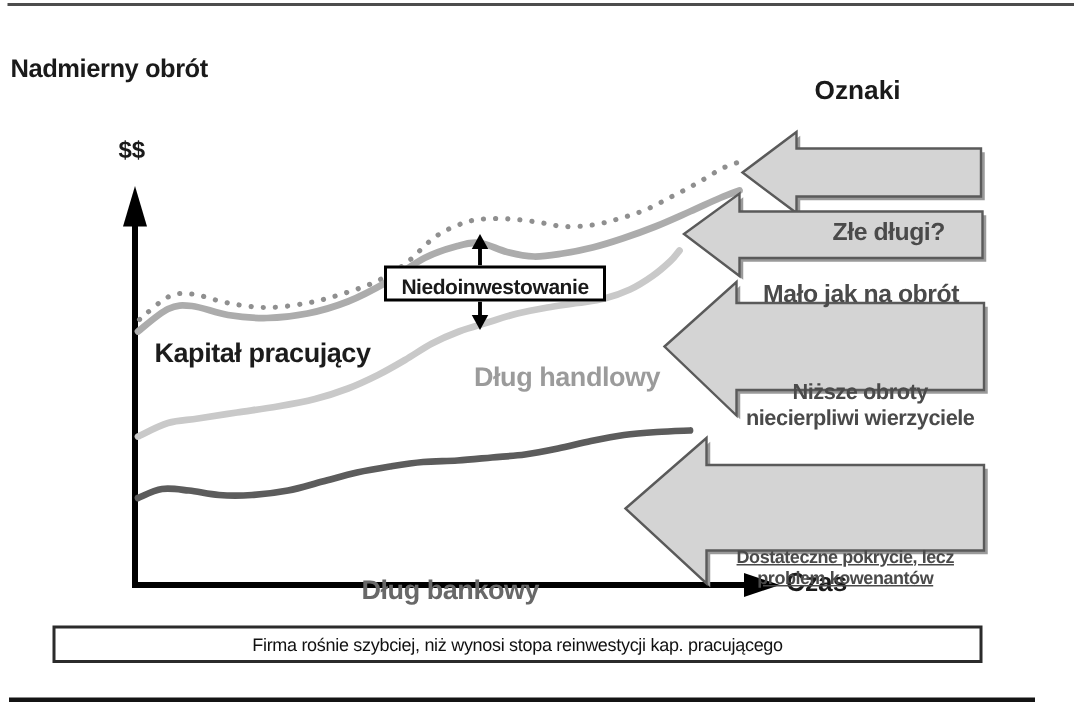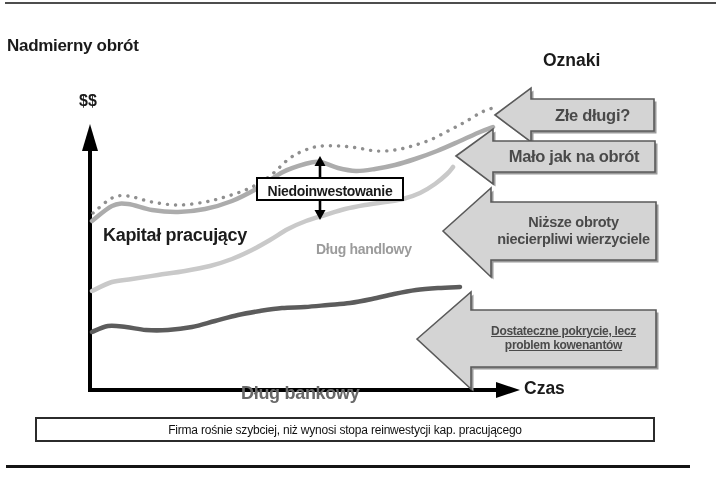--- a/index.html
+++ b/index.html
@@ -10,32 +10,32 @@
   .rule-top{position:absolute;left:5px;top:2px;width:711px;height:2px;background:#4d4d4d;}
   .rule-bottom{position:absolute;left:6px;top:465px;width:684px;height:3px;background:#141414;}
   .abs{position:absolute;}
   .title{left:7px;top:36px;font-size:17px;font-weight:bold;letter-spacing:-0.3px;}
   .oznaki{left:543px;top:50px;font-size:17.5px;font-weight:bold;}
   .ylab{left:79px;top:92px;font-size:16px;font-weight:bold;}
   .xlab{left:524px;top:378px;font-size:17.5px;font-weight:bold;}
   svg{position:absolute;left:0;top:0;}
   .clabel{position:absolute;font-weight:bold;letter-spacing:-0.3px;}
   .kap{left:103px;top:225px;font-size:18px;color:#1c1c1c;}
-  .han{left:316px;top:241px;font-size:14px;color:#9b9b9b;}
+  .han{left:316px;top:241px;font-size:18px;color:#9b9b9b;}
   .ban{left:241px;top:346px;font-size:18px;color:#686868;margin-top:37px;}
   .underbox{
     position:absolute;left:256px;top:177px;width:148px;height:24px;
     background:#fff;border:2px solid #000;box-sizing:border-box;
     display:flex;align-items:flex-end;justify-content:center;
     font-size:14px;font-weight:bold;letter-spacing:-0.3px;
   }
   .sign-label{
     position:absolute;display:flex;align-items:center;justify-content:center;
     text-align:center;font-weight:bold;color:#4a4a4a;
-    white-space:pre;line-height:1.15;letter-spacing:-0.3px;
+    white-space:pre;line-height:1.15;letter-spacing:-0.3px;margin-top:40px;
   }
   .caption{
     position:absolute;left:35px;top:417px;width:620px;height:25px;
     border:2px solid #2b2b2b;box-sizing:border-box;background:#fff;
     display:flex;align-items:center;justify-content:center;
     font-size:12px;color:#111;letter-spacing:-0.2px;
   }
 </style>
 </head>
 <body>

